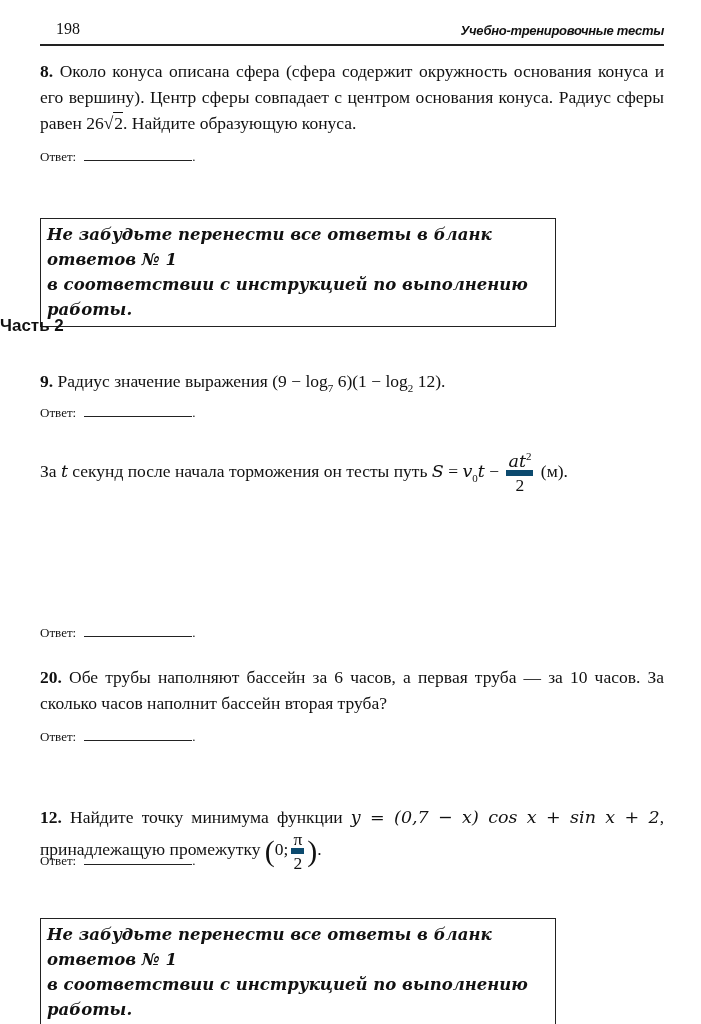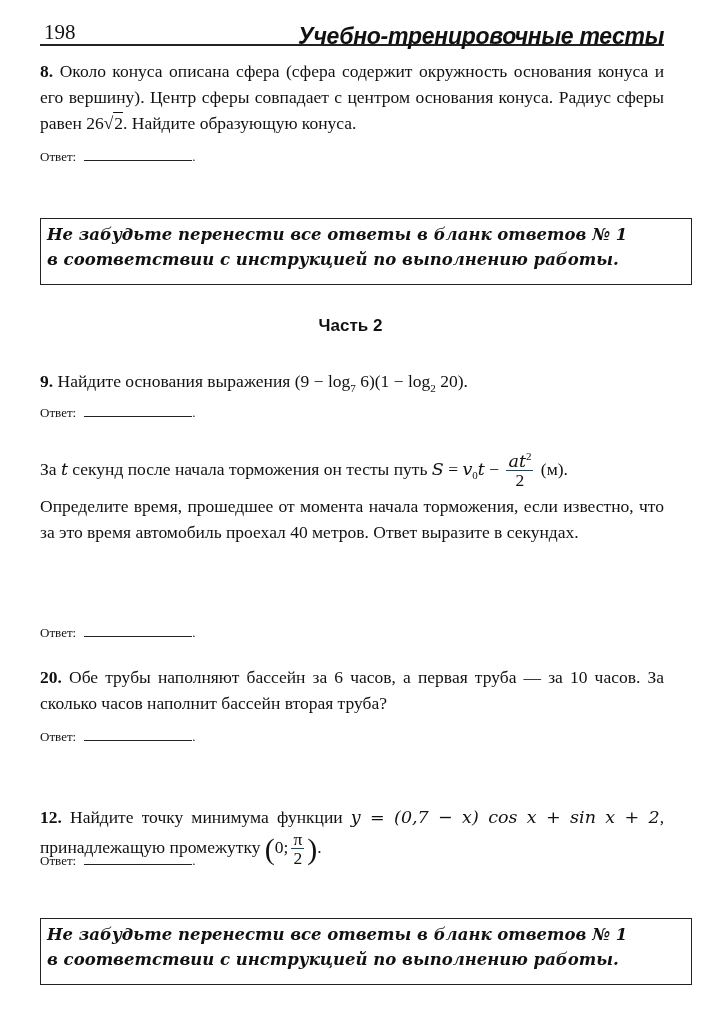--- a/index.html
+++ b/index.html
@@ -1,29 +1,29 @@
 <!DOCTYPE html>
 <html><head>
   <meta charset="utf-8">
   <style>
     html, body { margin: 0; padding: 0; background: #ffffff; }
     body { width: 701px; height: 1024px; position: relative; overflow: hidden; color: #111; font-family: "Liberation Serif", "DejaVu Serif", serif; }
     .header { position: absolute; left: 40px; top: 18px; width: 624px; height: 26px; border-bottom: 2px solid #222; }
-    .page-num { position: absolute; left: 4px; top: 2px; font-size: 21px; }
-    .running-title { position: absolute; right: 0; top: 5px; font-size: 23px; font-style: italic; font-weight: bold; font-family: "Liberation Sans", sans-serif; letter-spacing: -0.3px; }
+    .page-num { position: absolute; left: 16px; top: 2px; font-size: 16px; }
+    .running-title { position: absolute; right: 0; top: 5px; font-size: 13px; font-style: italic; font-weight: bold; font-family: "Liberation Sans", sans-serif; letter-spacing: -0.3px; }
     .block { position: absolute; left: 40px; width: 624px; font-size: 17.5px; line-height: 26px; text-align: justify; }
     .num { font-weight: bold; }
     .answer { position: absolute; left: 40px; font-size: 13px; }
     .answer .blank { display: inline-block; width: 108px; border-bottom: 1.5px solid #222; margin-left: 8px; height: 14px; vertical-align: baseline; }
-    .notice { position: absolute; left: 40px; width: 652px; border: 1.5px solid #222; padding: 3px 8px 12px 6px; box-sizing: border-box; font-family: "DejaVu Serif", serif; font-style: italic; font-weight: bold; font-size: 16.5px; line-height: 25px; }
-    .section-title { position: absolute; left: 0; width: 701px; text-align: center; font-weight: bold; font-size: 17px; font-family: "Liberation Sans", sans-serif; }
+    .notice { position: absolute; left: 40px; width: 516px; border: 1.5px solid #222; padding: 3px 8px 4px 6px; box-sizing: border-box; font-family: "DejaVu Serif", serif; font-style: italic; font-weight: bold; font-size: 16.5px; line-height: 25px; }
+    .section-title { position: absolute; left: 0; width: 701px; font-weight: bold; font-size: 17px; font-family: "Liberation Sans", sans-serif; }
     .m { font-style: italic; font-family: "DejaVu Serif", serif; }
     sub, sup { font-size: 11px; line-height: 0; }
     .frac { display: inline-block; vertical-align: middle; text-align: center; margin: 0 3px; line-height: 18px; }
-    .frac .top { display: block; border-bottom: 1px solid #0c4a6e; padding: 0 2px; }
+    .frac .top { display: block; border-bottom: 6px solid #0c4a6e; padding: 0 2px; }
     .frac .bot { display: block; }
     .paren { font-size: 30px; vertical-align: middle; font-weight: lighter; }
     .sqrt { border-top: 1px solid #111; padding-left: 1px; }
   </style>
 </head>
 <body>
 
 <div class="header">
   <span class="page-num">198</span>
   <span class="running-title">Учебно-тренировочные тесты</span>
@@ -39,32 +39,31 @@
 
 <div class="notice" style="top:218px;">
   <div>Не забудьте перенести все ответы в бланк ответов № 1</div>
   <div>в соответствии с инструкцией по выполнению работы.</div>
 </div>
 
 <div class="section-title" style="top:316px;">Часть 2</div>
 
 <div class="block" style="top:368px;">
   <span class="num">9.</span>
-  <span>Найдите основания выражения</span>
-  <span><span>(9 − log</span><sub>7</sub><span> 6)(1 − log</span><sub>2</sub><span> 20).</span></span>
+  <span>Радиус значение выражения</span>
+  <span><span>(9 − log</span><sub>7</sub><span> 6)(1 − log</span><sub>2</sub><span> 12).</span></span>
 </div>
 <div class="answer" style="top:402px;">
   <span>Ответ:</span><span class="blank"></span><span>.</span>
 </div>
 
 <div class="block" style="top:446px;">
   <div style="margin-top:6px;">
     <span>За </span><span class="m">t</span><span> секунд после начала торможения он тесты путь </span><span class="m">S</span><span> = </span><span class="m">v</span><sub>0</sub><span class="m">t</span><span> − </span><span class="frac"><span class="top"><span class="m">at</span><sup>2</sup></span><span class="bot">2</span></span><span> (м).</span>
   </div>
-  <div style="margin-top:4px;">Определите время, прошедшее от момента начала торможения, если известно, что за это время автомобиль проехал 40 метров. Ответ выразите в секундах.</div>
 </div>
 <div class="answer" style="top:622px;">
   <span>Ответ:</span><span class="blank"></span><span>.</span>
 </div>
 
 <div class="block" style="top:664px;">
   <span class="num">20.</span>
   <span>Обе трубы наполняют бассейн за 6 часов, а первая труба — за 10 часов. За сколько часов наполнит бассейн вторая труба?</span>
 </div>
 <div class="answer" style="top:726px;">

